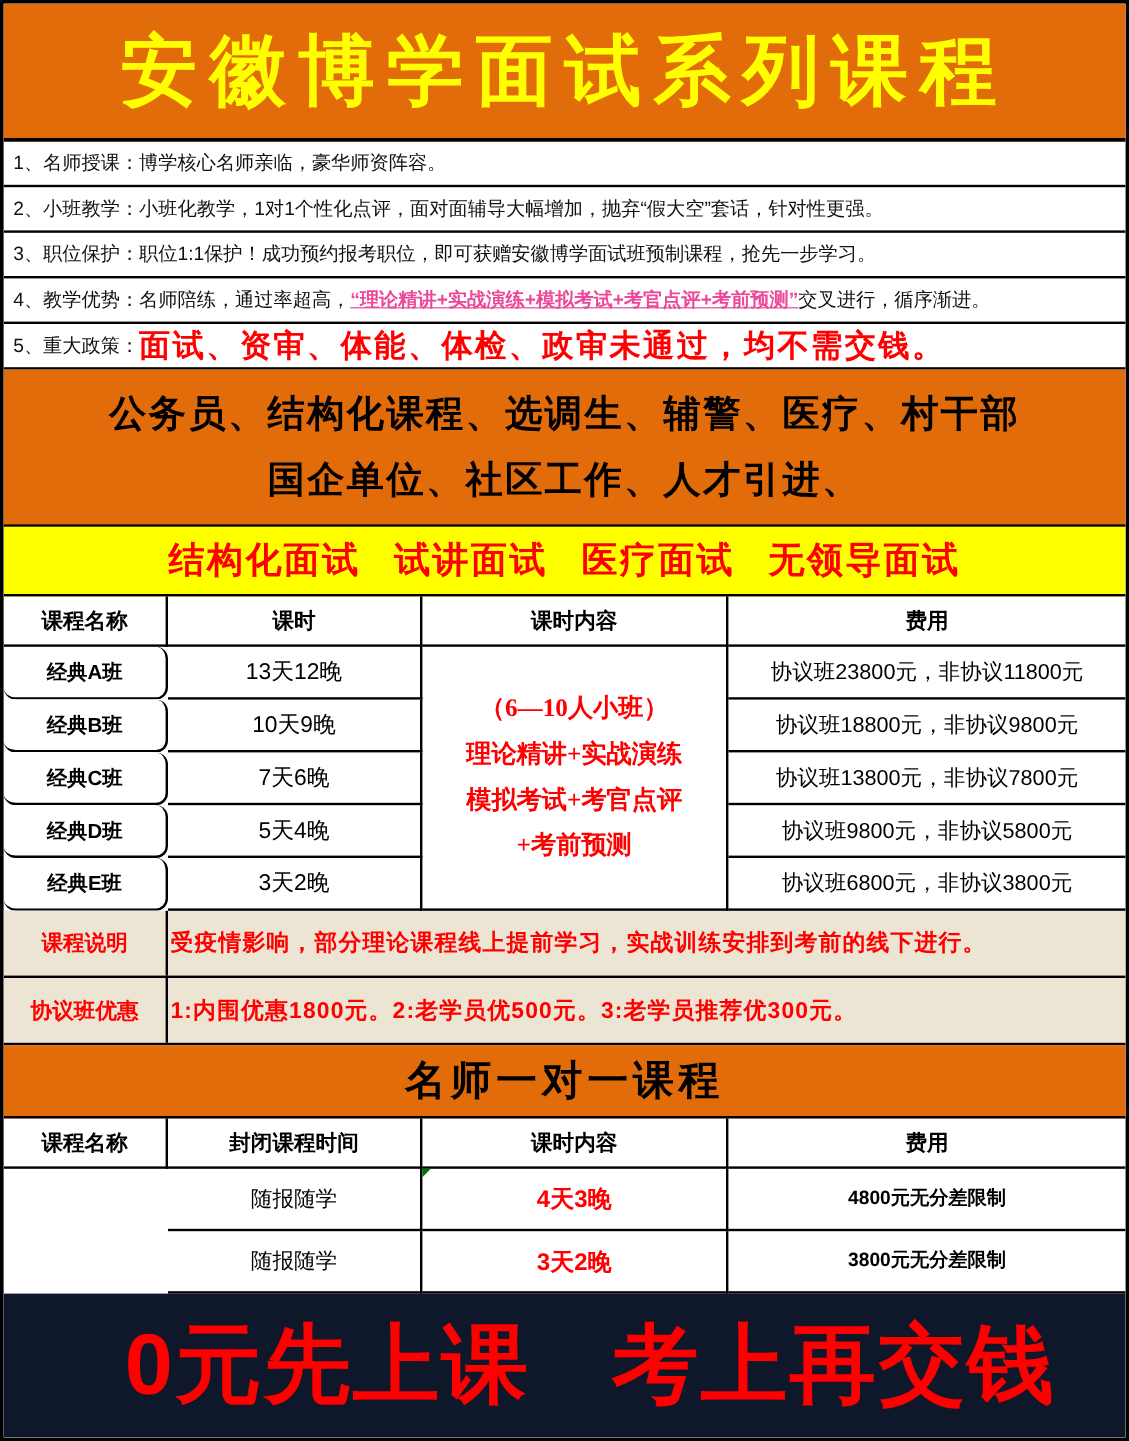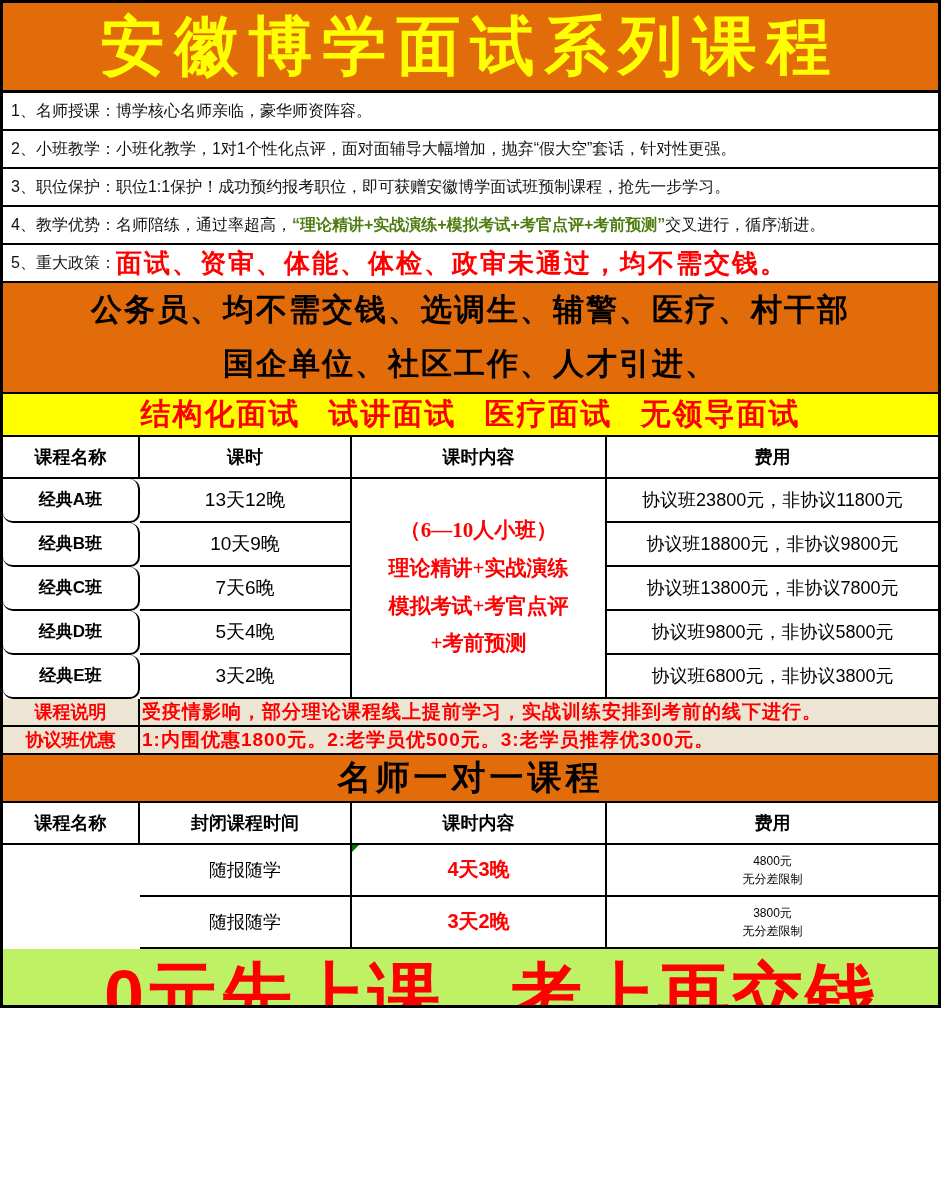--- a/index.html
+++ b/index.html
@@ -1,38 +1,38 @@
 <!DOCTYPE html>
 <html><head>
 <meta charset="utf-8">
 <style>
   * { margin:0; padding:0; box-sizing:border-box; }
   body { background:#fff; font-family:"Liberation Sans","DejaVu Sans",sans-serif; }
   .page {
-    width:941px; height:1008px; border:3px solid #000; background:#fff;
+    width:941px; height:1201px; border:3px solid #000; background:#fff;
     display:flex; flex-direction:column; overflow:hidden;
   }
 
   
   .title-banner {
     height:115px; background:#E26B0A; border-bottom:3px solid #000;
     display:flex; align-items:center; justify-content:center;
   }
   .title-banner h1 {
     color:#FFFF00; font-size:64px; font-weight:bold; letter-spacing:10px;
     font-family:"Liberation Serif","DejaVu Serif",serif;
   }
 
   
   .features { display:flex; flex-direction:column; }
   .feature-row {
     height:38px; border-bottom:2px solid #000; display:flex; align-items:center;
     padding:0 8px; font-size:16px; color:#111; white-space:nowrap;
   }
-  .hl { color:#4d7c0f; font-weight:bold; }
+  .hl { color:#ec4899; font-weight:bold;text-decoration:underline; }
   .hl-big {
     color:#FF0000; font-weight:bold; font-size:26px; letter-spacing:2px;
     font-family:"Liberation Serif","DejaVu Serif",serif;
   }
 
   
   .audience {
     height:131px; background:#E26B0A; border-bottom:2px solid #000;
     display:flex; flex-direction:column; align-items:center; justify-content:center;
     font-size:31px; font-weight:bold; color:#000; line-height:1.75; letter-spacing:2px;
@@ -85,29 +85,29 @@
   }
 
   
   .merged-names {
     grid-area:2/1/4/2; display:flex; flex-direction:column; justify-content:space-around;
     align-items:center; border-right:2px solid #000; border-bottom:2px solid #000;
     color:#FF0000; font-weight:bold; font-size:17px; padding:6px 0;
   }
   .sched-cell { font-size:18px; color:#000; }
   .hours2-cell { color:#FF0000; font-weight:bold; font-size:20px; }
-  .fee2-cell { flex-direction:column; font-size:12px; color:#000; line-height:1.5; }
+  .fee2-cell { flex-direction:row; font-size:16px; color:#000; line-height:1.5;font-weight:bold; }
   .green-tri {
     position:absolute; top:0; left:0; width:0; height:0;
     border-top:7px solid #007500; border-right:7px solid transparent;
   }
 
   
   .footer {
-    flex:1; background:#bef264; display:flex; align-items:center; justify-content:center;
+    flex:1; background:#0f172a; display:flex; align-items:center; justify-content:center;
     gap:68px;
     padding-left:43px;
   }
   .footer span { color:#FF0000; font-weight:bold; font-size:72px; letter-spacing:2px; }
 </style>
 </head>
 <body>
 
 <div class="page">
 
@@ -137,21 +137,21 @@
         <span>交叉进行，循序渐进。</span>
     </div>
     <div class="feature-row">
       <span>5、重大政策：</span>
         <span class="hl-big">面试、资审、体能、体检、政审未通过，均不需交钱。</span>
         <span></span>
     </div>
   </div>
 
   <div class="audience">
-    <div>公务员、均不需交钱、选调生、辅警、医疗、村干部</div>
+    <div>公务员、结构化课程、选调生、辅警、医疗、村干部</div>
     <div>国企单位、社区工作、人才引进、</div>
   </div>
 
   <div class="interview-band">
     <span>结构化面试</span>
     <span>试讲面试</span>
     <span>医疗面试</span>
     <span>无领导面试</span>
   </div>
 

